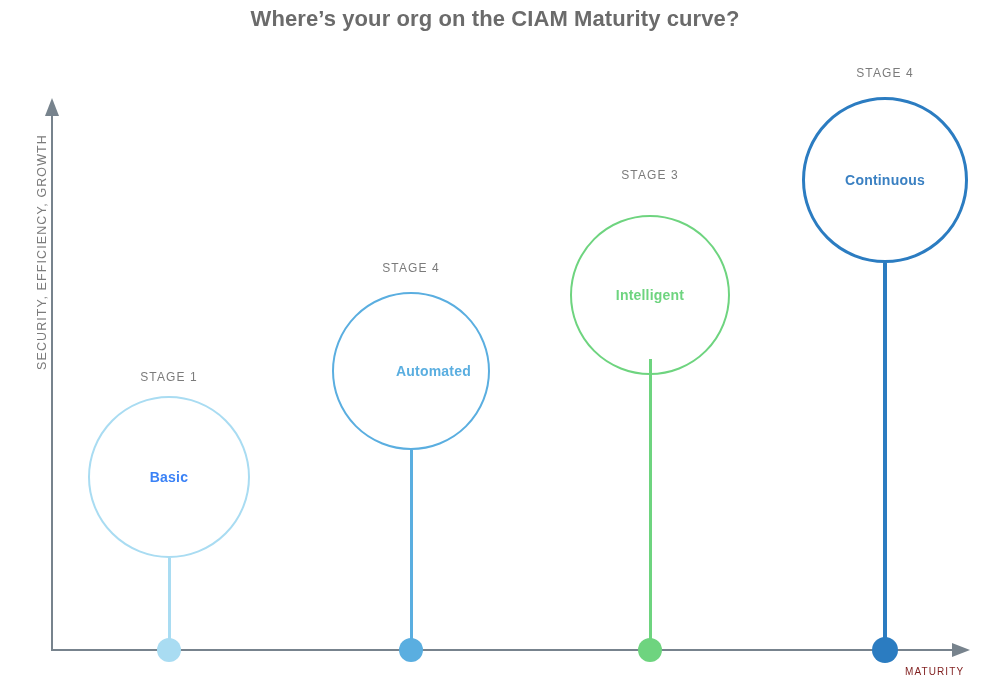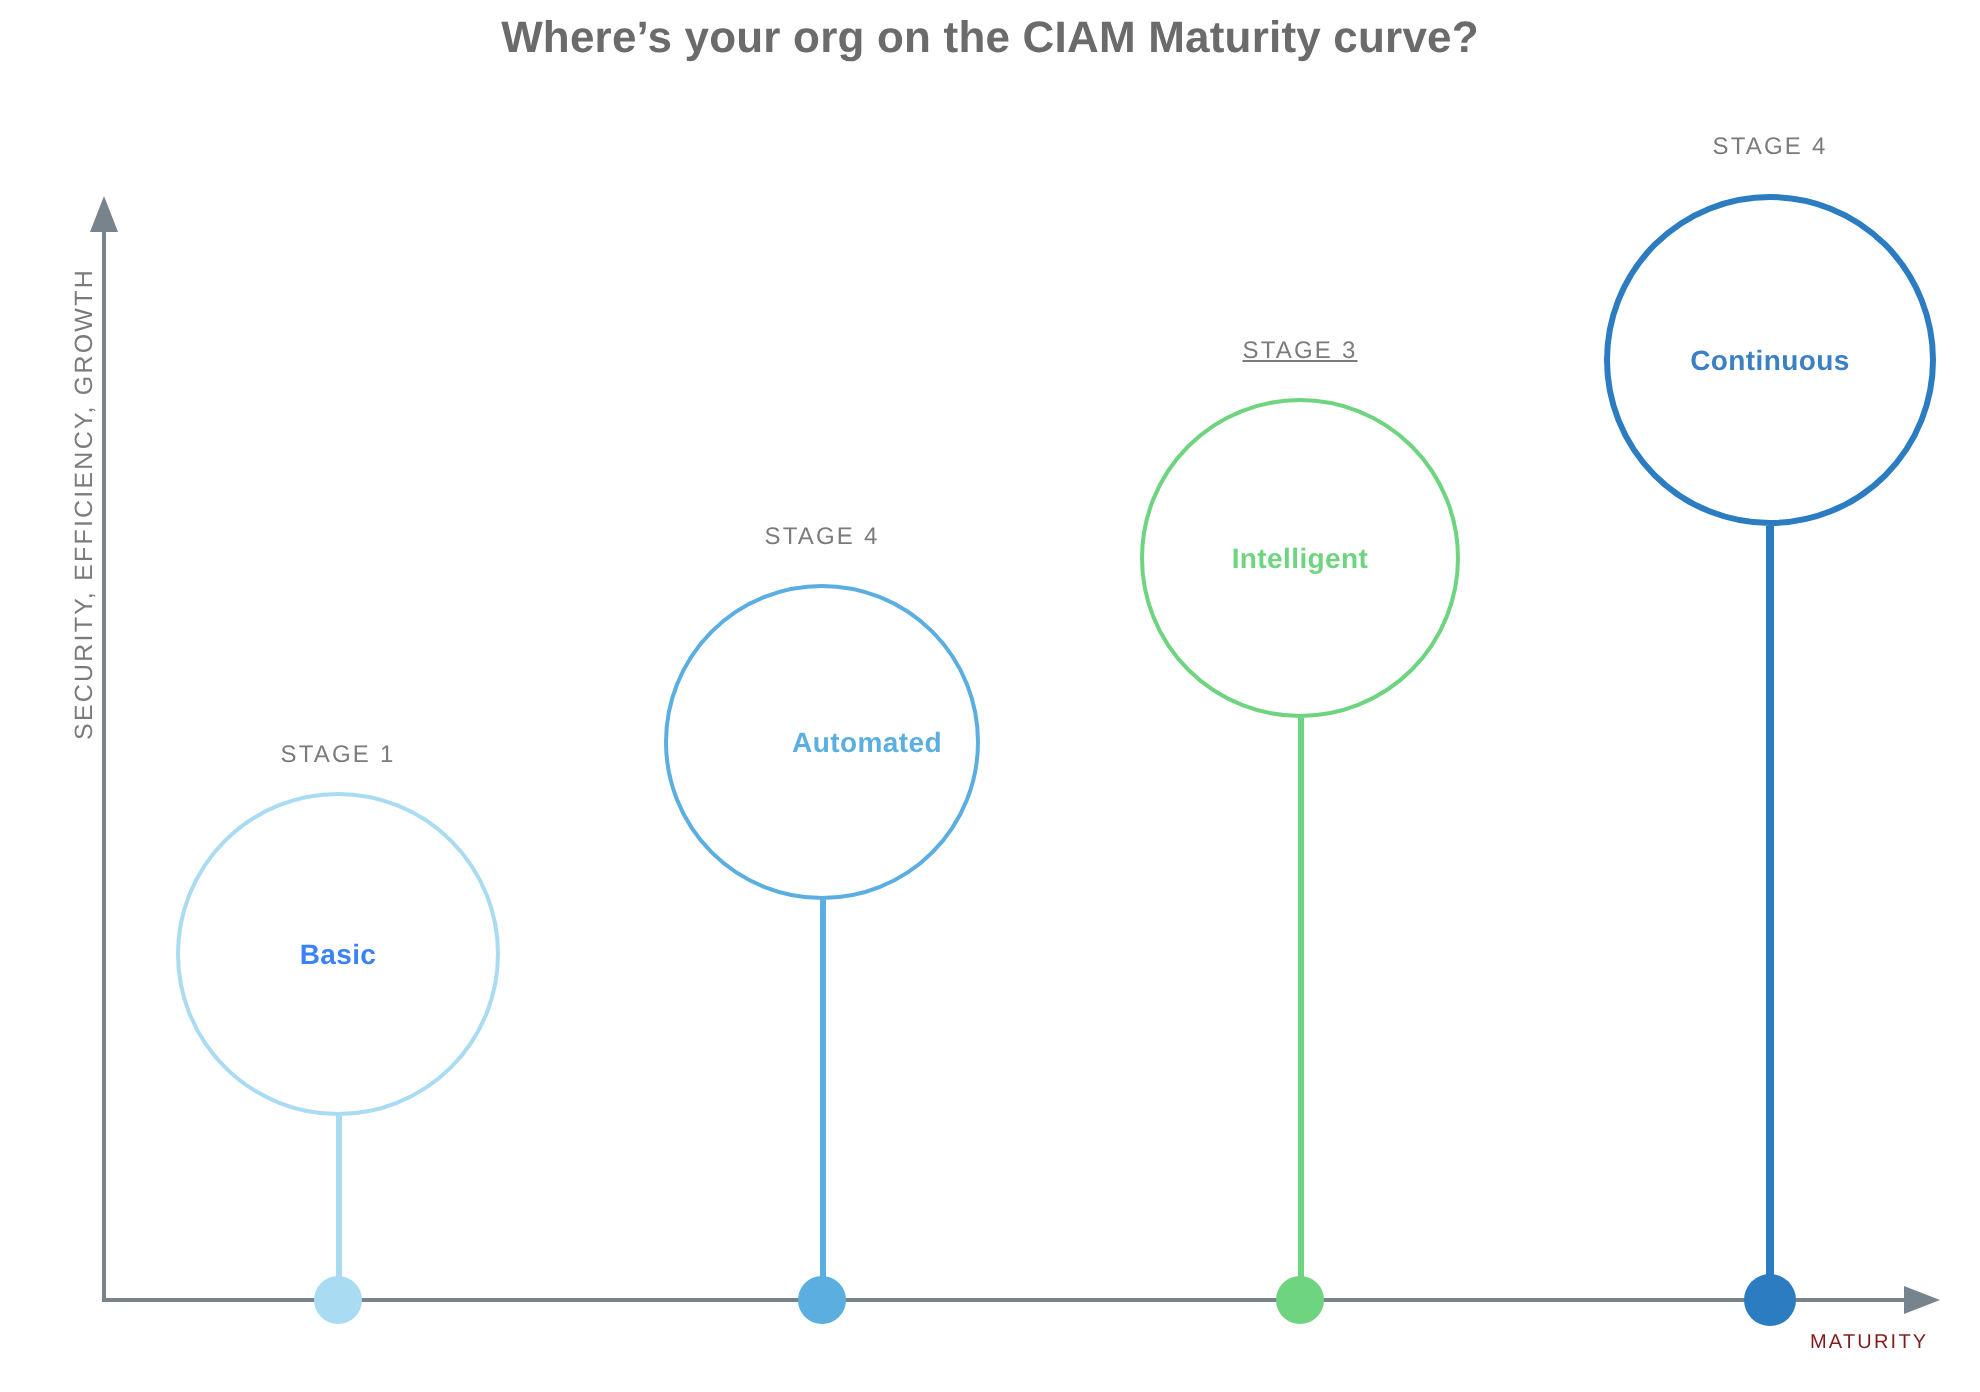--- a/index.html
+++ b/index.html
@@ -135,24 +135,24 @@
         <div class="stem" style="left: 409.5px; top: 450px; width: 3px; height: 200px; background: rgb(90, 174, 224);"></div>
         <div class="node-dot" style="left: 399px; top: 638px; width: 24px; height: 24px; background: rgb(90, 174, 224);"></div>
         <div class="bubble" style="left: 332px; top: 292px; width: 158px; height: 158px; border-width: 2.5px; border-color: rgb(90, 174, 224);">
           <span class="bubble-text" style="color: rgb(90, 174, 224); margin-left: 45px;">Automated</span>
         </div>
         <div class="stage-label" style="left: 411px; top: 261px;">STAGE 4</div>
       </div>
       <div class="stage">
         <div class="stem" style="left: 648.5px; top: 359px; width: 3px; height: 291px; background: rgb(110, 212, 127);"></div>
         <div class="node-dot" style="left: 638px; top: 638px; width: 24px; height: 24px; background: rgb(110, 212, 127);"></div>
-        <div class="bubble" style="left: 570px; top: 199px; width: 160px; height: 160px; border-width: 2.5px; border-color: rgb(110, 212, 127);">
+        <div class="bubble" style="left: 570px; top: 215px; width: 160px; height: 160px; border-width: 2.5px; border-color: rgb(110, 212, 127);">
           <span class="bubble-text" style="color: rgb(110, 212, 127);">Intelligent</span>
         </div>
-        <div class="stage-label" style="left: 650px; top: 168px; text-decoration: underline;">STAGE 3</div>
+        <div class="stage-label" style="left: 650px; top: 168px;">STAGE 3</div>
       </div>
       <div class="stage">
         <div class="stem" style="left: 883px; top: 263px; width: 4px; height: 387px; background: rgb(43, 124, 193);"></div>
         <div class="node-dot" style="left: 872px; top: 637px; width: 26px; height: 26px; background: rgb(43, 124, 193);"></div>
         <div class="bubble" style="left: 802px; top: 97px; width: 166px; height: 166px; border-width: 3.5px; border-color: rgb(43, 124, 193);">
           <span class="bubble-text" style="color: rgb(58, 128, 194);">Continuous</span>
         </div>
         <div class="stage-label" style="left: 885px; top: 66px;">STAGE 4</div>
       </div>
     </div>

